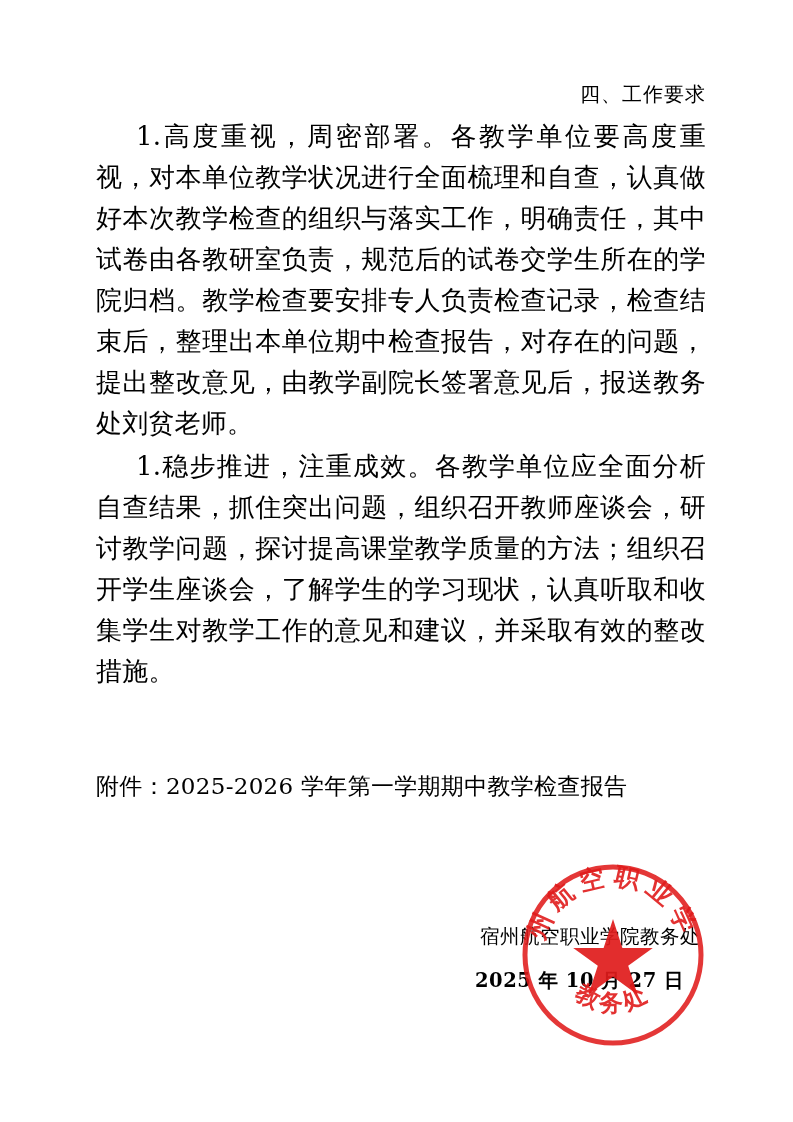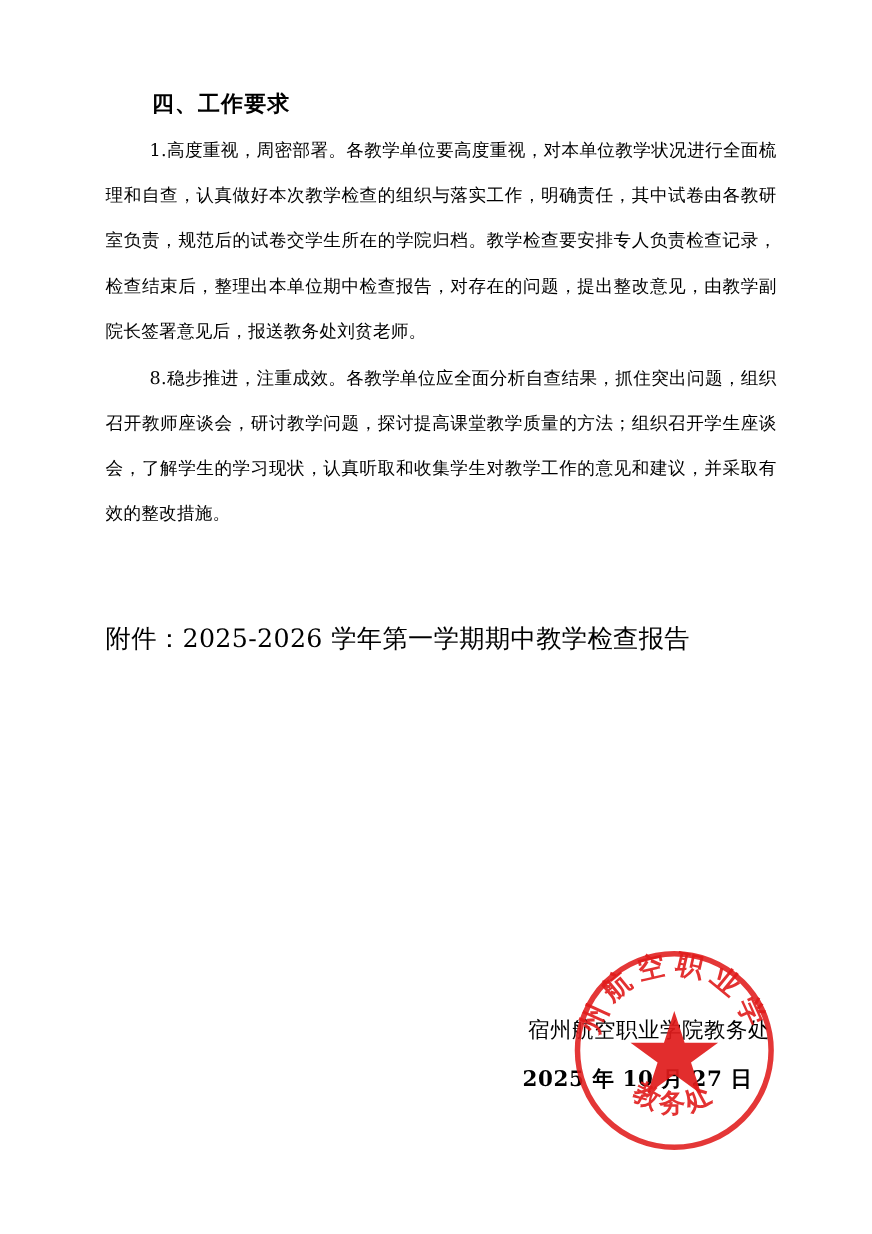--- a/index.html
+++ b/index.html
@@ -21,29 +21,30 @@
     padding: 0;
   }
   .content {
     position: absolute;
     left: 96px;
     top: 78px;
     width: 610px;
   }
   .section-title {
     font-family: "DejaVu Sans", "Liberation Sans", sans-serif;
-    font-weight: bold;
+    font-weight: normal;
     font-size: 20px;
     line-height: 1.6;
     letter-spacing: 1px;
     margin: 0 0 6px 0;
     padding-left: 42px;
+    text-align: right;
   }
   .para {
-    font-size: 16px;
+    font-size: 26px;
     line-height: 41px;
     text-align: justify;
     text-justify: inter-ideograph;
     margin: 0 0 2px 0;
     text-indent: 40px;
     letter-spacing: 0.2px;
   }
   .attach {
     font-size: 23px;
     line-height: 40px;
@@ -82,21 +83,21 @@
 <body>
 
 <div class="page">
 
   <div class="content">
 
     <h2 class="section-title">四、工作要求</h2>
 
     <p class="para">1.高度重视，周密部署。各教学单位要高度重视，对本单位教学状况进行全面梳理和自查，认真做好本次教学检查的组织与落实工作，明确责任，其中试卷由各教研室负责，规范后的试卷交学生所在的学院归档。教学检查要安排专人负责检查记录，检查结束后，整理出本单位期中检查报告，对存在的问题，提出整改意见，由教学副院长签署意见后，报送教务处刘贫老师。</p>
 
-    <p class="para">8.稳步推进，注重成效。各教学单位应全面分析自查结果，抓住突出问题，组织召开教师座谈会，研讨教学问题，探讨提高课堂教学质量的方法；组织召开学生座谈会，了解学生的学习现状，认真听取和收集学生对教学工作的意见和建议，并采取有效的整改措施。</p>
+    <p class="para">1.稳步推进，注重成效。各教学单位应全面分析自查结果，抓住突出问题，组织召开教师座谈会，研讨教学问题，探讨提高课堂教学质量的方法；组织召开学生座谈会，了解学生的学习现状，认真听取和收集学生对教学工作的意见和建议，并采取有效的整改措施。</p>
 
 
     <div class="spacer-lg"></div>
 
     <p class="attach">附件：2025-2026 学年第一学期期中教学检查报告</p>
 
   </div>
 
   <div class="signature">
     <span class="sig-line">宿州航空职业学院教务处</span>

